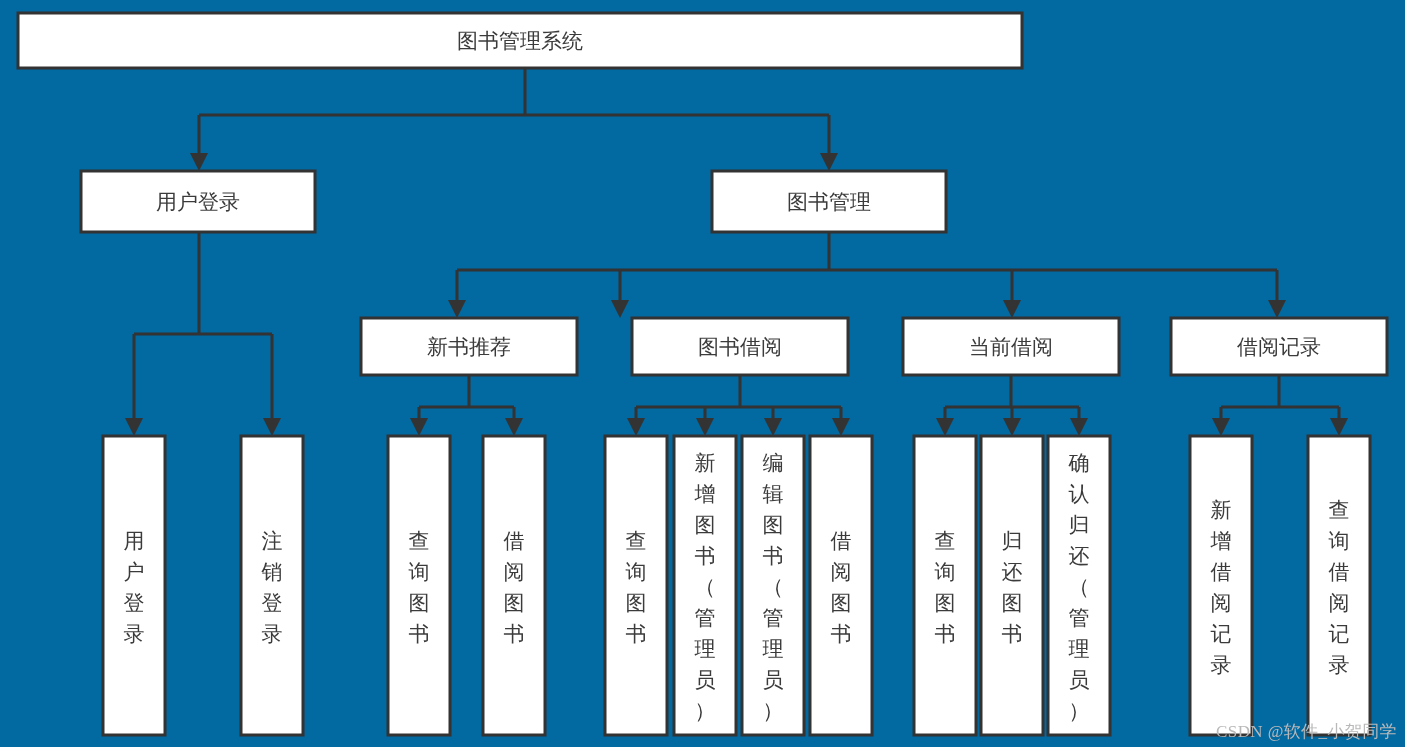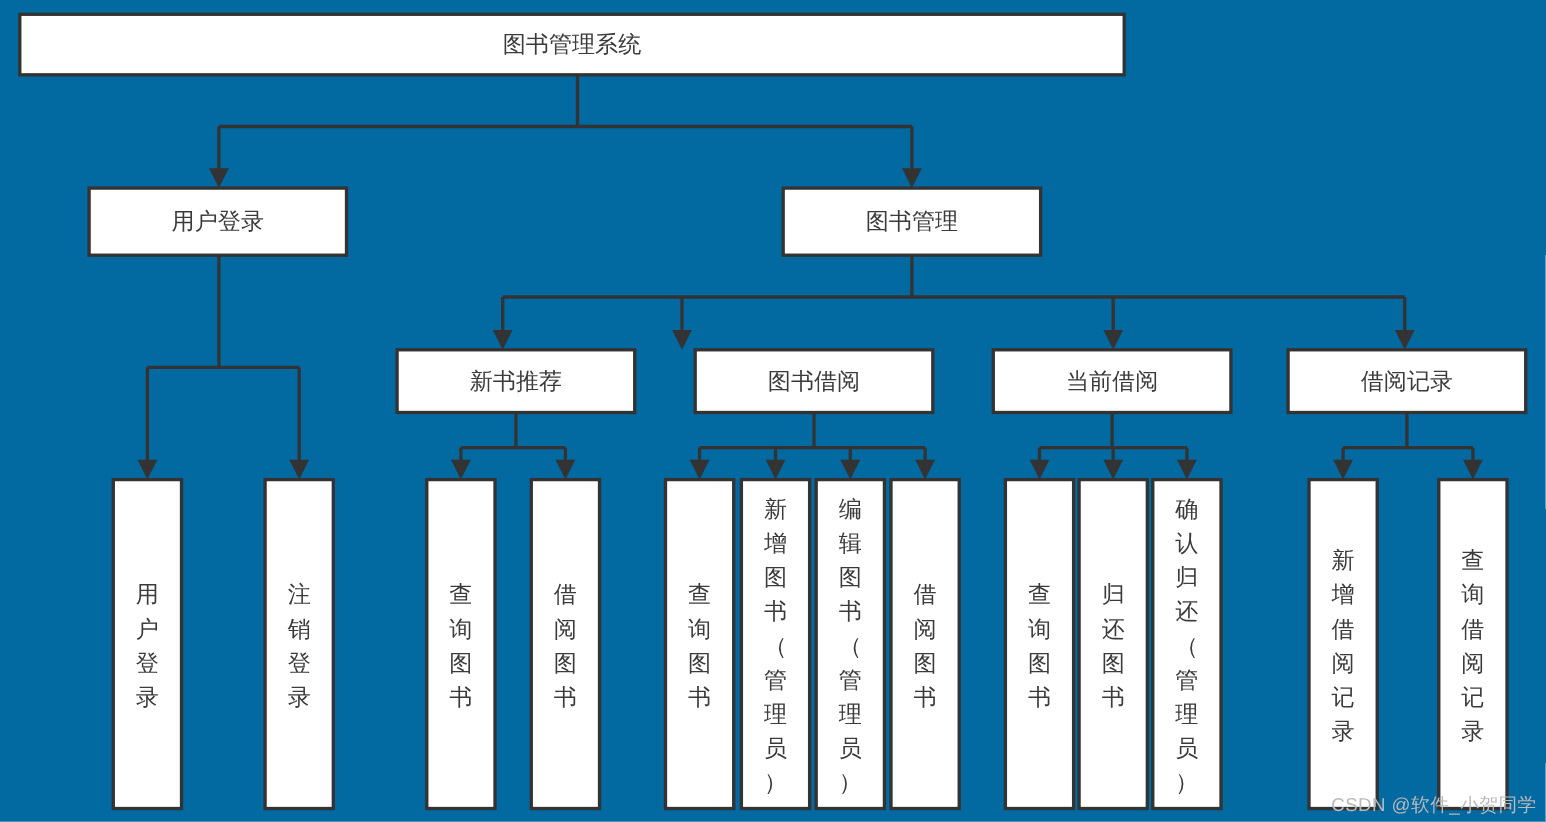--- a/index.html
+++ b/index.html
@@ -53,21 +53,21 @@
   .node-label-vertical {
     fill: #3b3b3b;
     font-family: "DejaVu Sans", "Liberation Sans", sans-serif;
     font-size: 21px;
     text-anchor: middle;
   }
   .watermark {
     position: absolute;
     right: 8px;
     bottom: 4px;
-    font-family: Liberation Sans, sans-serif;
+    font-family: Liberation Serif, serif;
     font-size: 17px;
     color: #b9b9b9;
     letter-spacing: 0.4px;
     white-space: nowrap;
     user-select: none;
   }
 </style>
 </head>
 <body>
 

